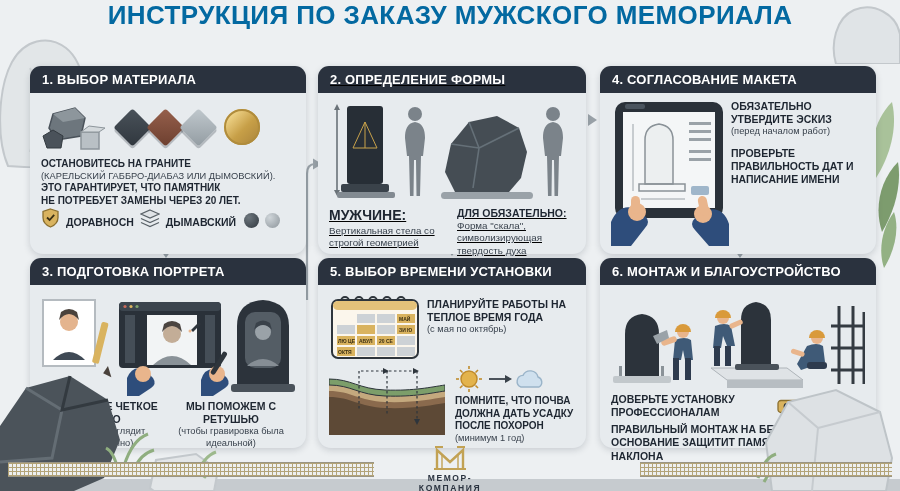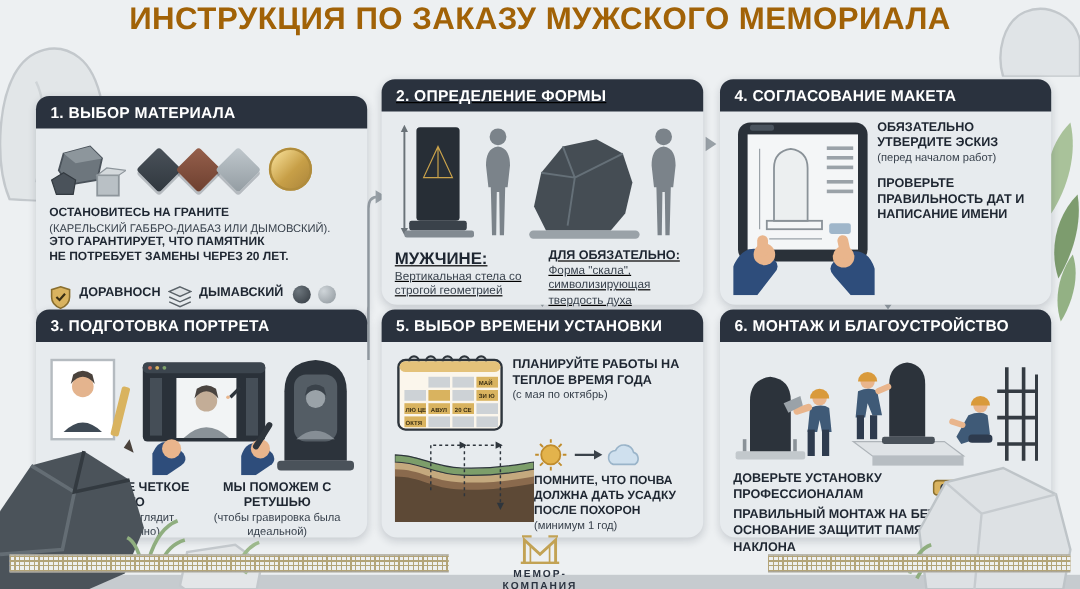--- a/index.html
+++ b/index.html
@@ -8,29 +8,29 @@
   .abs{position:absolute;}
   .card{position:absolute;background:#e7ebee;border-radius:13px;box-shadow:0 2px 7px rgba(30,40,55,.18);z-index:2;}
   .card-header{height:27px;line-height:27px;background:#2a323e;color:#fff;font-weight:bold;
     font-size:13px;padding-left:12px;border-radius:11px 11px 0 0;letter-spacing:.2px;}
   .card-body{padding:7px 11px 6px 11px;}
   .b{font-weight:bold;color:#1e2631;font-size:10px;line-height:1.25;}
   .r{color:#39424d;font-size:9.3px;line-height:1.25;}
   .cols{display:flex;gap:10px;}
   .col{flex:1;}
   .ctr{text-align:center;}
-  .badge-row{display:flex;align-items:flex-start;gap:6px;margin-top:17px;}
+  .badge-row{display:flex;align-items:flex-end;gap:6px;margin-top:1px;}
   .badge-label{font-weight:bold;font-size:10.5px;color:#1e2631;}
   .dot{width:15px;height:15px;border-radius:50%;display:inline-block;}
   .dot-dark{background:radial-gradient(circle at 32% 30%,#6d767d,#31383f);}
   .dot-light{background:radial-gradient(circle at 32% 30%,#cfd5d9,#8d959b);}
   .diamond{width:27px;height:27px;transform:rotate(45deg);border-radius:3px;display:inline-block;box-shadow:2px 2px 0 rgba(30,40,50,.25);}
   .coin{width:36px;height:36px;border-radius:50%;background:linear-gradient(135deg,#ecd084 20%,#c79f47 55%,#a8823a);box-shadow:inset 0 0 0 2px #b08c3c;}
   .checkbox{width:17px;height:17px;background:#fdfdfb;border:1.5px solid #9aa0a6;border-radius:3px;flex:none;}
-  .title{width:100%;text-align:center;font-weight:800;font-size:26px;letter-spacing:.4px;color:#a16207;}
+  .title{width:100%;text-align:center;font-weight:800;font-size:26px;letter-spacing:.4px;color:#0369a1;}
   .meander{height:13px;border-top:1px solid #9a9584;border-bottom:1px solid #9a9584;
     background:
       repeating-linear-gradient(90deg,#b3a478 0 1px,transparent 1px 4px),
       repeating-linear-gradient(0deg,#b3a478 0 1px,transparent 1px 4px);
     background-color:#eef0f0;z-index:3;}
   .brand{font-size:8.5px;font-weight:bold;letter-spacing:1.6px;color:#2b3340;text-align:center;}
   .bottom-band{position:absolute;left:0;bottom:0;width:900px;height:12px;background:#c6cbcf;z-index:1;}
   svg{display:block;}
 </style>
 </head>
@@ -79,21 +79,21 @@
         <path d="M161,249 L171,249 L166,256 Z"></path>
       <line x1="452" y1="240" x2="452" y2="248"></line>
         <path d="M447,247 L457,247 L452,254 Z"></path>
       <line x1="740" y1="242" x2="740" y2="250"></line>
         <path d="M735,249 L745,249 L740,256 Z"></path>
     </g>
   </svg>
 
   <div class="abs title" style="left:0;top:16;z-index:2">ИНСТРУКЦИЯ ПО ЗАКАЗУ МУЖСКОГО МЕМОРИАЛА</div>
 
-  <div class="card" style="left:30px;top:80px;width:276px;height:188px;">
+  <div class="card" style="left:30px;top:66px;width:276px;height:188px;">
     <div class="card-header">1. ВЫБОР МАТЕРИАЛА</div>
     <div class="card-body">
       <div style="display:flex;align-items:center;gap:10px;height:54px;">
         <svg width="64" height="50" viewBox="0 0 64 50">
           <path d="M12,12 L34,6 L44,16 L40,34 L16,38 L8,26 Z" fill="#6d767d" stroke="#4a525a" stroke-width="1.5"></path>
           <path d="M12,12 L34,6 L44,16 L22,20 Z" fill="#8d969c"></path>
           <path d="M2,34 L12,28 L22,34 L20,46 L6,46 Z" fill="#4a525a" stroke="#333a40"></path>
           <rect x="40" y="30" width="18" height="17" fill="#b9c0c5" stroke="#8d959b" stroke-width="1.5"></rect>
           <path d="M40,30 L48,24 L64,26 L58,30 Z" fill="#d4d9dc" stroke="#8d959b"></path>
         </svg>
@@ -289,21 +289,21 @@
             <text x="30" y="51">АВУЛ</text>
             <text x="50" y="51">20 СЕ</text>
             <text x="9" y="62">ОКТЯ</text>
           </g>
         </svg>
         <div style="flex:1;padding-top:6px;">
           <div class="b" style="font-size:10.5px">ПЛАНИРУЙТЕ РАБОТЫ НА ТЕПЛОЕ ВРЕМЯ ГОДА</div>
           <div class="r">(с мая по октябрь)</div>
         </div>
       </div>
-      <div style="display:flex;margin-top:5px;align-items:flex-start;">
+      <div style="display:flex;gap:10px;margin-top:5px;align-items:flex-start;">
         <svg width="116" height="70" viewBox="0 0 116 70">
           <path d="M0,20 C22,20 30,30 56,31 C86,32 102,28 116,26 L116,70 L0,70 Z" fill="#5d4936"></path>
           <path d="M0,20 C22,20 30,30 56,31 C86,32 102,28 116,26 L116,38 C102,40 86,44 56,43 C30,42 22,32 0,32 Z" fill="#8a6a4d"></path>
           <path d="M0,20 C22,20 30,30 56,31 C86,32 102,28 116,26 L116,32 C102,34 86,38 56,37 C30,36 22,26 0,26 Z" fill="#c4a97e"></path>
           <path d="M0,14 C22,14 30,24 56,25 C86,26 102,22 116,20 L116,26 C102,28 86,32 56,31 C30,30 22,20 0,20 Z" fill="#7c9e6a" stroke="#2e353c" stroke-width="1"></path>
           <g stroke="#2e353c" stroke-width="1.2" stroke-dasharray="2.5,2.5" fill="none">
             <line x1="30" y1="6" x2="30" y2="44"></line>
               <line x1="58" y1="6" x2="58" y2="50"></line>
               <line x1="88" y1="6" x2="88" y2="56"></line>
             <line x1="32" y1="6" x2="56" y2="6"></line>

